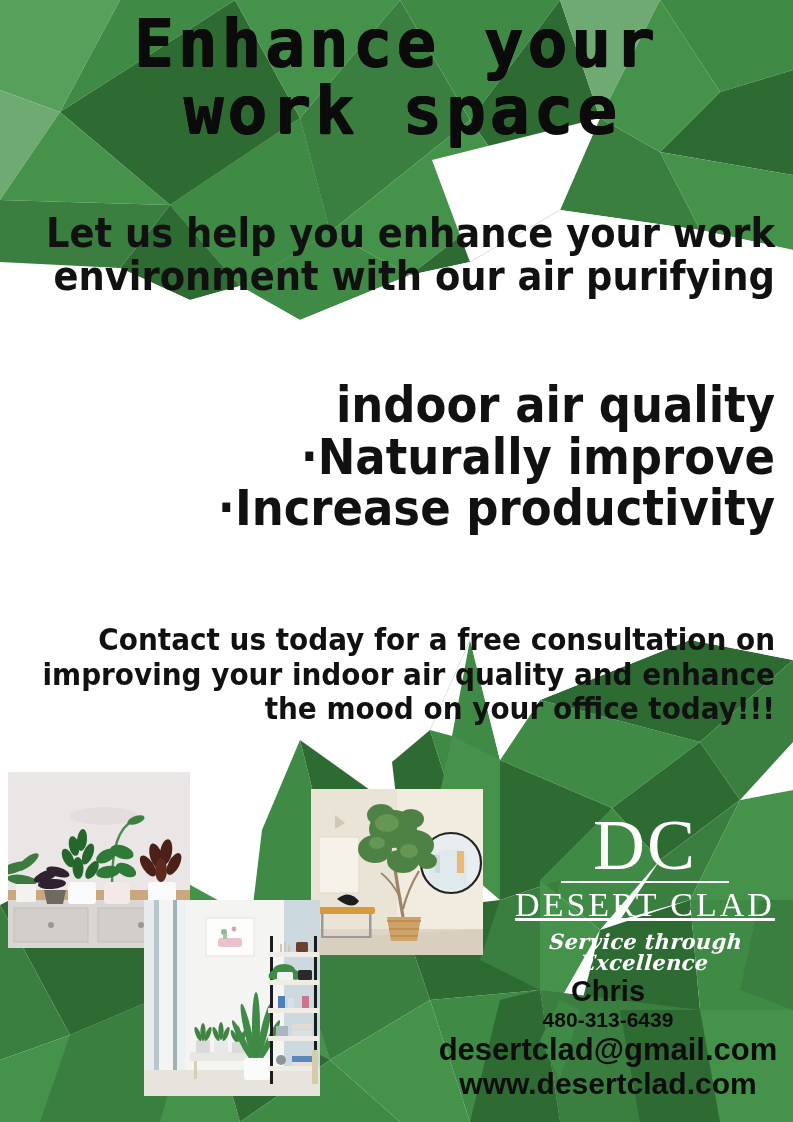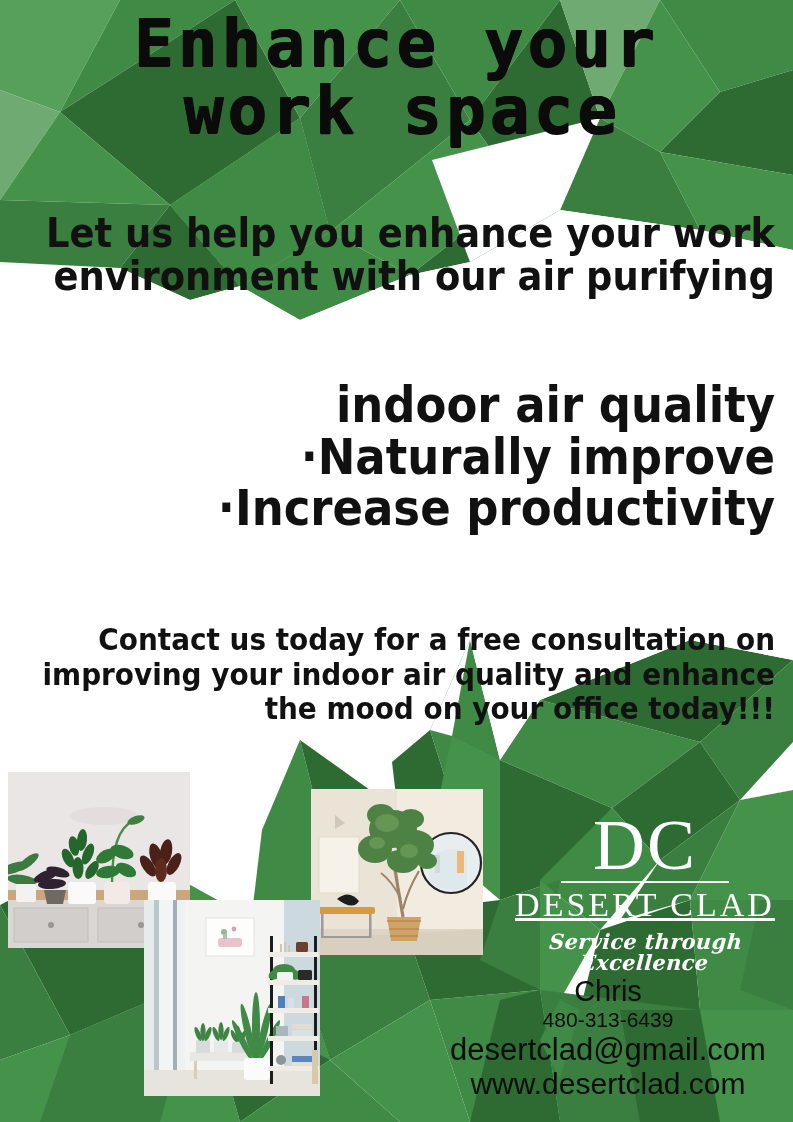--- a/index.html
+++ b/index.html
@@ -67,21 +67,21 @@
     font-style:italic;font-weight:700;
     font-size:21px;letter-spacing:0.3px;line-height:1;
     transform:skewX(-4deg);
   }
 
   
   #contact{
     position:absolute;left:432px;top:975px;width:352px;
     text-align:center;color:#0d0d0d;
     font-family:"Liberation Sans",sans-serif;
-    font-weight:400;font-size:30px;line-height:1.14;
+    font-weight:700;font-size:30px;line-height:1.14;
   }
   #contact .line{display:block;white-space:nowrap;}
   #contact .name{font-size:29px;}
   #contact .phone{font-size:21px;text-align:center;}
   #contact .email{font-size:31px;}
   #contact .web{font-size:30px;}
 </style>
 </head>
 <body>
 

